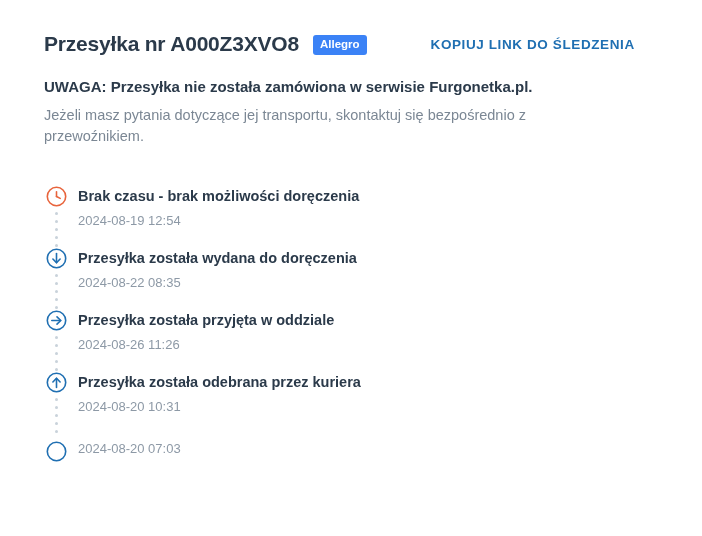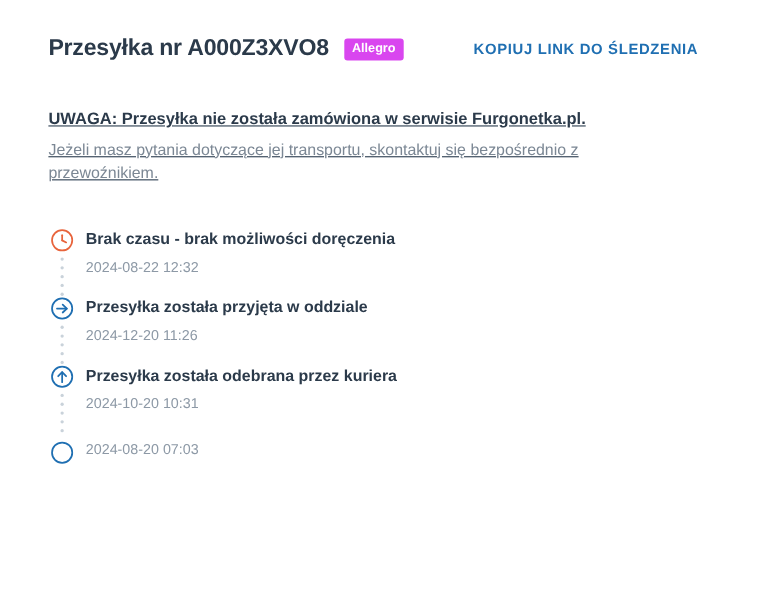--- a/index.html
+++ b/index.html
@@ -32,21 +32,21 @@
   }
   .shipment-title {
     font-size: 21px;
     font-weight: bold;
     color: #2b3a4a;
     letter-spacing: -0.2px;
     white-space: nowrap;
   }
   .badge {
     display: inline-block;
-    background: #d946ef;
+    background: #3b82f6;
     color: #ffffff;
     font-size: 11.5px;
     font-weight: bold;
     line-height: 1;
     padding: 4px 7px 5px 7px;
     border-radius: 3px;
     position: relative;
     top: 1px;
   }
   .copy-link {
@@ -57,22 +57,21 @@
     letter-spacing: 0.6px;
     text-transform: uppercase;
     text-decoration: none;
     cursor: pointer;
     white-space: nowrap;
     padding-left: 22px;
   }
 
   
   .notice {
-    margin-top: 42px;
-    text-decoration: underline;
+    margin-top: 20px;
   }
   .notice-main {
     font-size: 15px;
     font-weight: bold;
     color: #2b3a4a;
     line-height: 1.5;
   }
   .notice-sub {
     margin-top: 6px;
     font-size: 14.5px;
@@ -158,60 +157,78 @@
         </svg>
       </div>
       <div class="dots">
         <span></span>
           <span></span>
           <span></span>
           <span></span>
           <span></span>
       </div>
       <div class="event-title">Brak czasu - brak możliwości doręczenia</div>
-      <div class="event-time">2024-08-22 12:32</div>
-    </div>
-
+      <div class="event-time">2024-08-19 12:54</div>
+    </div>
+
+    <div class="event">
+      <div class="event-icon">
+        <svg width="21" height="21" viewBox="0 0 21 21">
+          <circle cx="10.5" cy="10.5" r="9.2" fill="none" stroke="#1f6fb2" stroke-width="1.6"></circle>
+          <line x1="10.5" y1="5.6" x2="10.5" y2="14.4" stroke="#1f6fb2" stroke-width="1.6" stroke-linecap="round"></line>
+          <polyline points="6.9,11.0 10.5,14.8 14.1,11.0" fill="none" stroke="#1f6fb2" stroke-width="1.6" stroke-linecap="round" stroke-linejoin="round"></polyline>
+        </svg>
+      </div>
+      <div class="dots">
+        <span></span>
+          <span></span>
+          <span></span>
+          <span></span>
+          <span></span>
+      </div>
+      <div class="event-title">Przesyłka została wydana do doręczenia</div>
+      <div class="event-time">2024-08-22 08:35</div>
+    </div>
 
     <div class="event">
       <div class="event-icon">
         <svg width="21" height="21" viewBox="0 0 21 21">
           <circle cx="10.5" cy="10.5" r="9.2" fill="none" stroke="#1f6fb2" stroke-width="1.6"></circle>
           <line x1="5.8" y1="10.5" x2="14.6" y2="10.5" stroke="#1f6fb2" stroke-width="1.6" stroke-linecap="round"></line>
           <polyline points="11.0,6.9 14.8,10.5 11.0,14.1" fill="none" stroke="#1f6fb2" stroke-width="1.6" stroke-linecap="round" stroke-linejoin="round"></polyline>
         </svg>
       </div>
       <div class="dots">
         <span></span>
           <span></span>
           <span></span>
           <span></span>
           <span></span>
       </div>
       <div class="event-title">Przesyłka została przyjęta w oddziale</div>
-      <div class="event-time">2024-12-20 11:26</div>
+      <div class="event-time">2024-08-26 11:26</div>
     </div>
 
     <div class="event">
       <div class="event-icon">
         <svg width="21" height="21" viewBox="0 0 21 21">
           <circle cx="10.5" cy="10.5" r="9.2" fill="none" stroke="#1f6fb2" stroke-width="1.6"></circle>
           <line x1="10.5" y1="15.4" x2="10.5" y2="6.6" stroke="#1f6fb2" stroke-width="1.6" stroke-linecap="round"></line>
           <polyline points="6.9,10.0 10.5,6.2 14.1,10.0" fill="none" stroke="#1f6fb2" stroke-width="1.6" stroke-linecap="round" stroke-linejoin="round"></polyline>
         </svg>
       </div>
       <div class="dots">
         <span></span>
           <span></span>
           <span></span>
           <span></span>
           <span></span>
       </div>
       <div class="event-title">Przesyłka została odebrana przez kuriera</div>
-      <div class="event-time">2024-10-20 10:31</div>
+      <div class="event-time">2024-08-20 10:31</div>
     </div>
 
     <div class="event">
       <div class="event-icon">
         <svg width="21" height="21" viewBox="0 0 21 21">
           <circle cx="10.5" cy="10.5" r="9.2" fill="none" stroke="#1f6fb2" stroke-width="1.6"></circle>
         </svg>
       </div>
       <div class="event-time">2024-08-20 07:03</div>
     </div>

